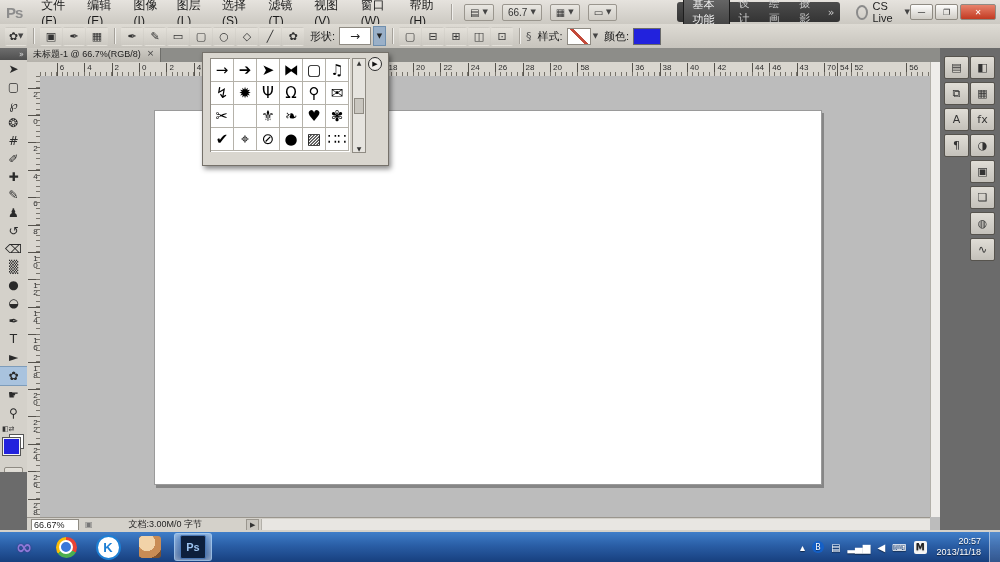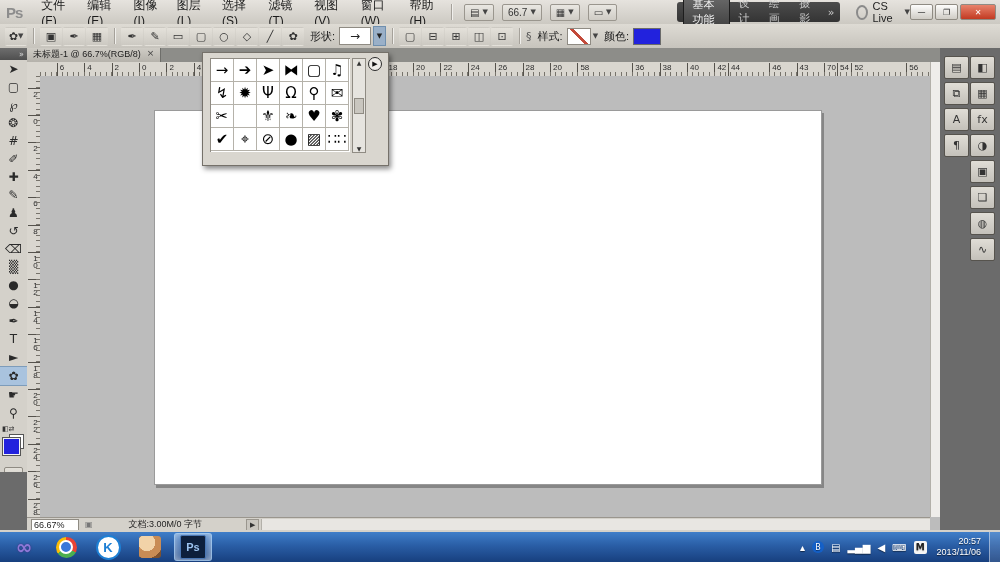--- a/index.html
+++ b/index.html
@@ -322,21 +322,21 @@
       <span class="rl" style="left: 427.8px;">24</span>
       <span class="rl" style="left: 455.2px;">26</span>
       <span class="rl" style="left: 482.6px;">28</span>
       <span class="rl" style="left: 510px;">20</span>
       <span class="rl" style="left: 537.4px;">58</span>
       <span class="rl" style="left: 569px; margin-top: 40px;">34</span>
       <span class="rl" style="left: 592.2px;">36</span>
       <span class="rl" style="left: 619.6px;">38</span>
       <span class="rl" style="left: 647px;">40</span>
       <span class="rl" style="left: 674.4px;">42</span>
-      <span class="rl" style="left: 688px;">44</span>
+      <span class="rl" style="left: 712px;">44</span>
       <span class="rl" style="left: 729.2px;">46</span>
       <span class="rl" style="left: 756.6px;">43</span>
       <span class="rl" style="left: 784px;">70</span>
       <span class="rl" style="left: 811.4px;">52</span>
       <span class="rl" style="left: 797px;">54</span>
       <span class="rl" style="left: 866.2px;">56</span>
     </div>
   <div id="ruler-left">
 
   <span class="rl" style="top: 11.6px;">2</span>
@@ -451,18 +451,18 @@
     <span class="trayicon g">▴</span>
         <span class="trayicon g bt">B</span>
         <span class="trayicon g">▤</span>
         <span class="trayicon g">▂▄▆</span>
         <span class="trayicon g">◀</span>
         <span class="trayicon g">⌨</span>
         <span class="trayicon g ime">M</span>
       </div>
     <div id="clock">
       <div>20:57</div>
-      <div>2013/11/06</div>
+      <div>2013/11/18</div>
     </div>
     <div id="showdesk"></div>
   </div>
 
 </div>
 
 </body></html>

